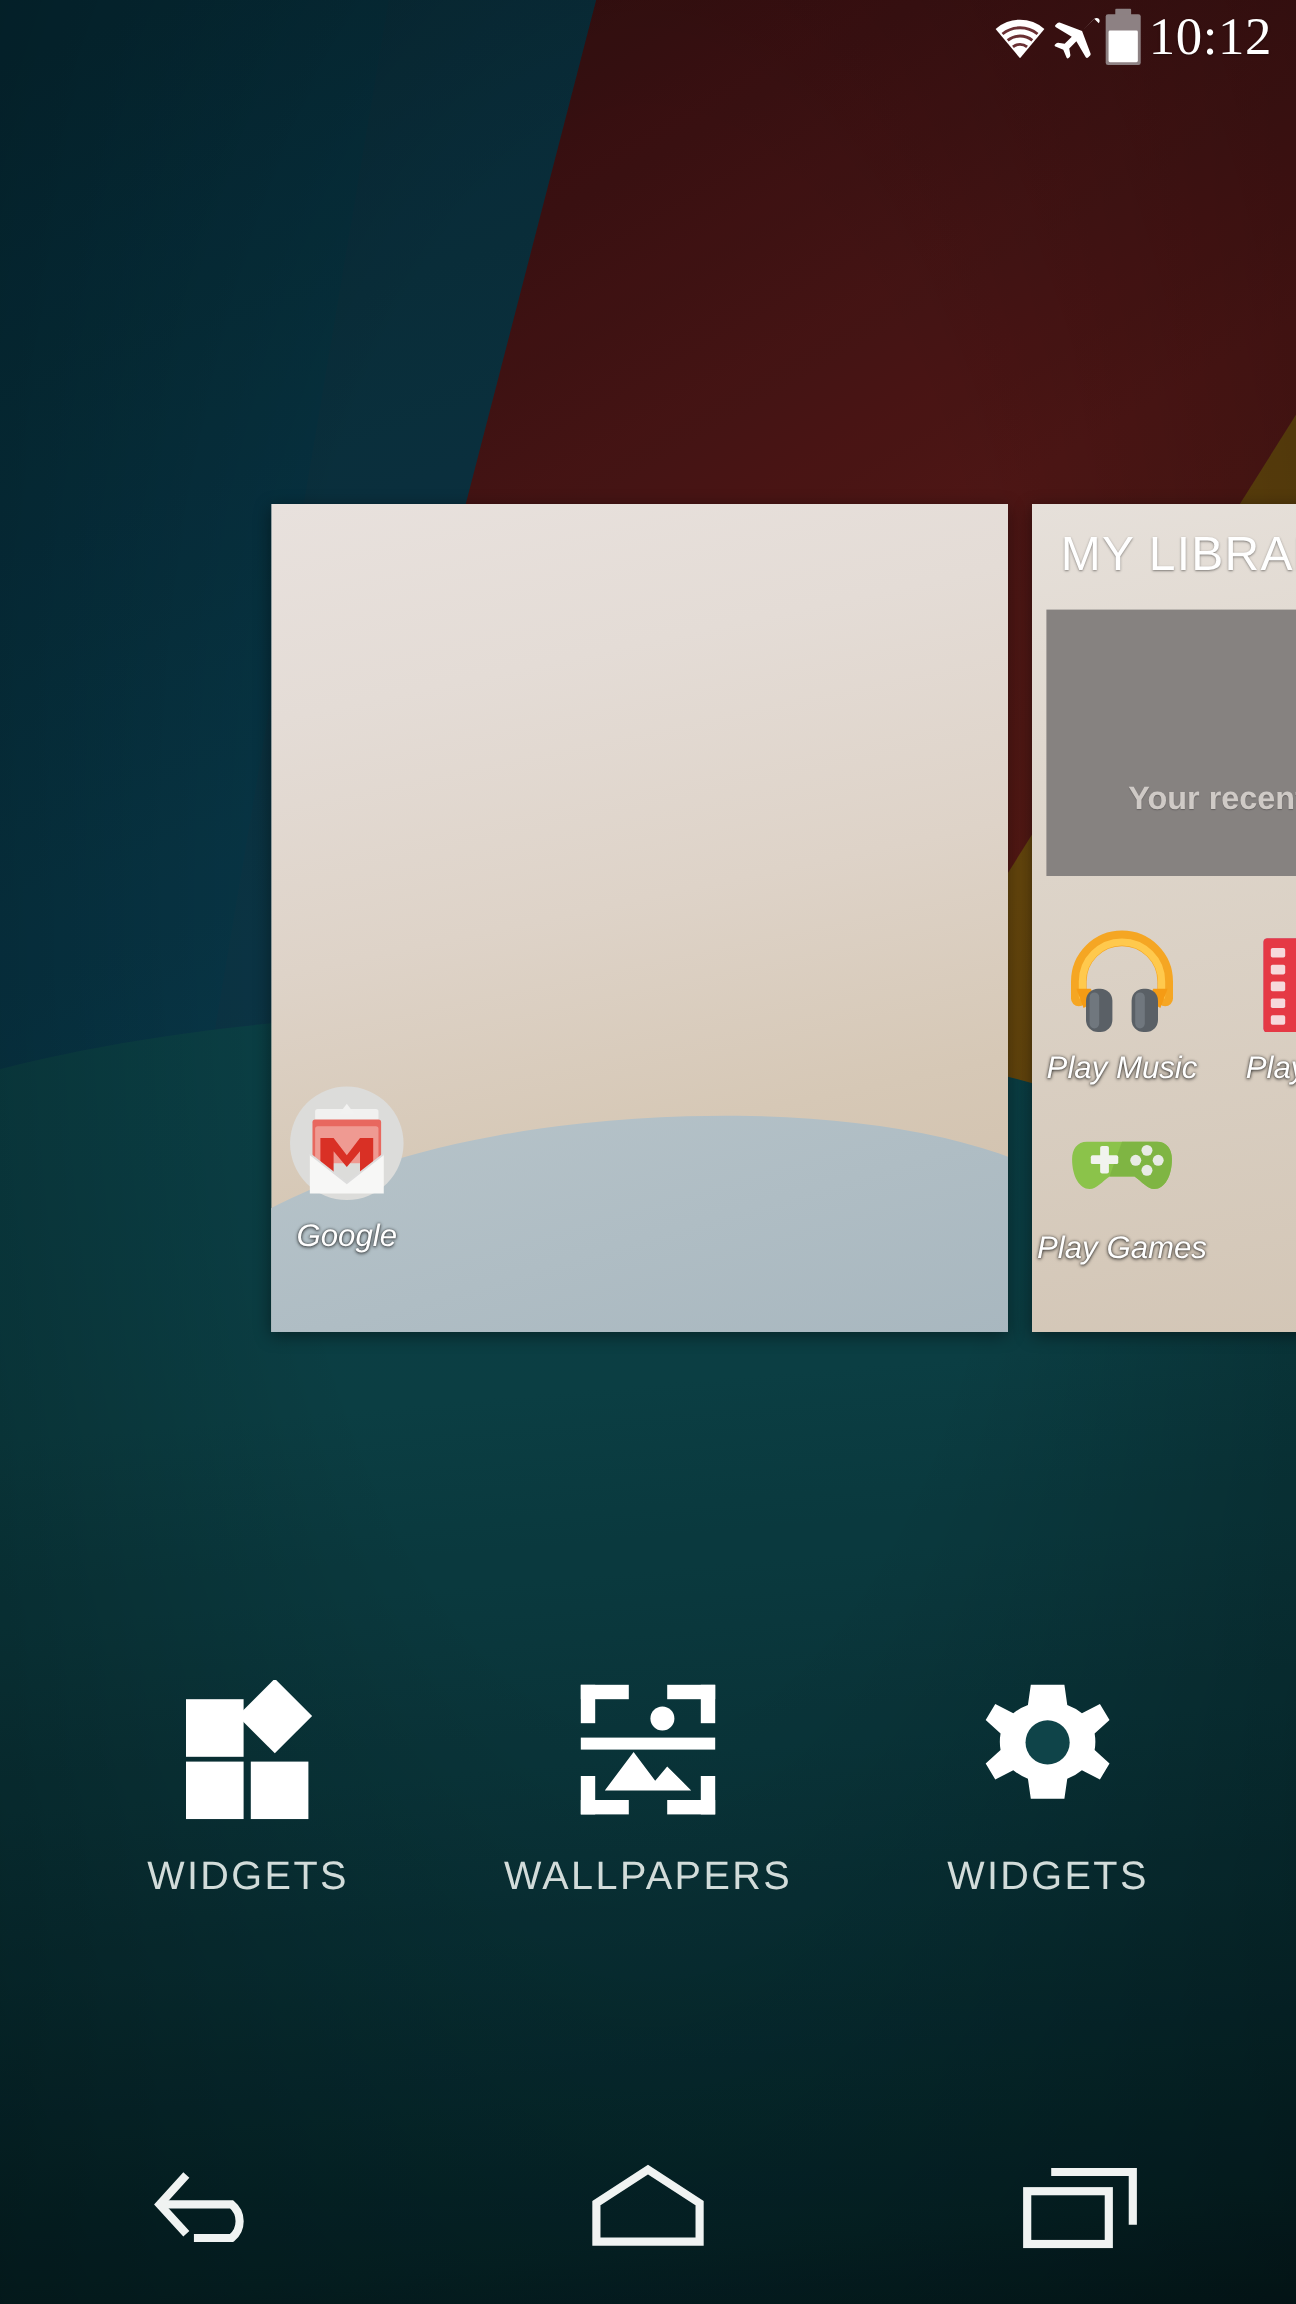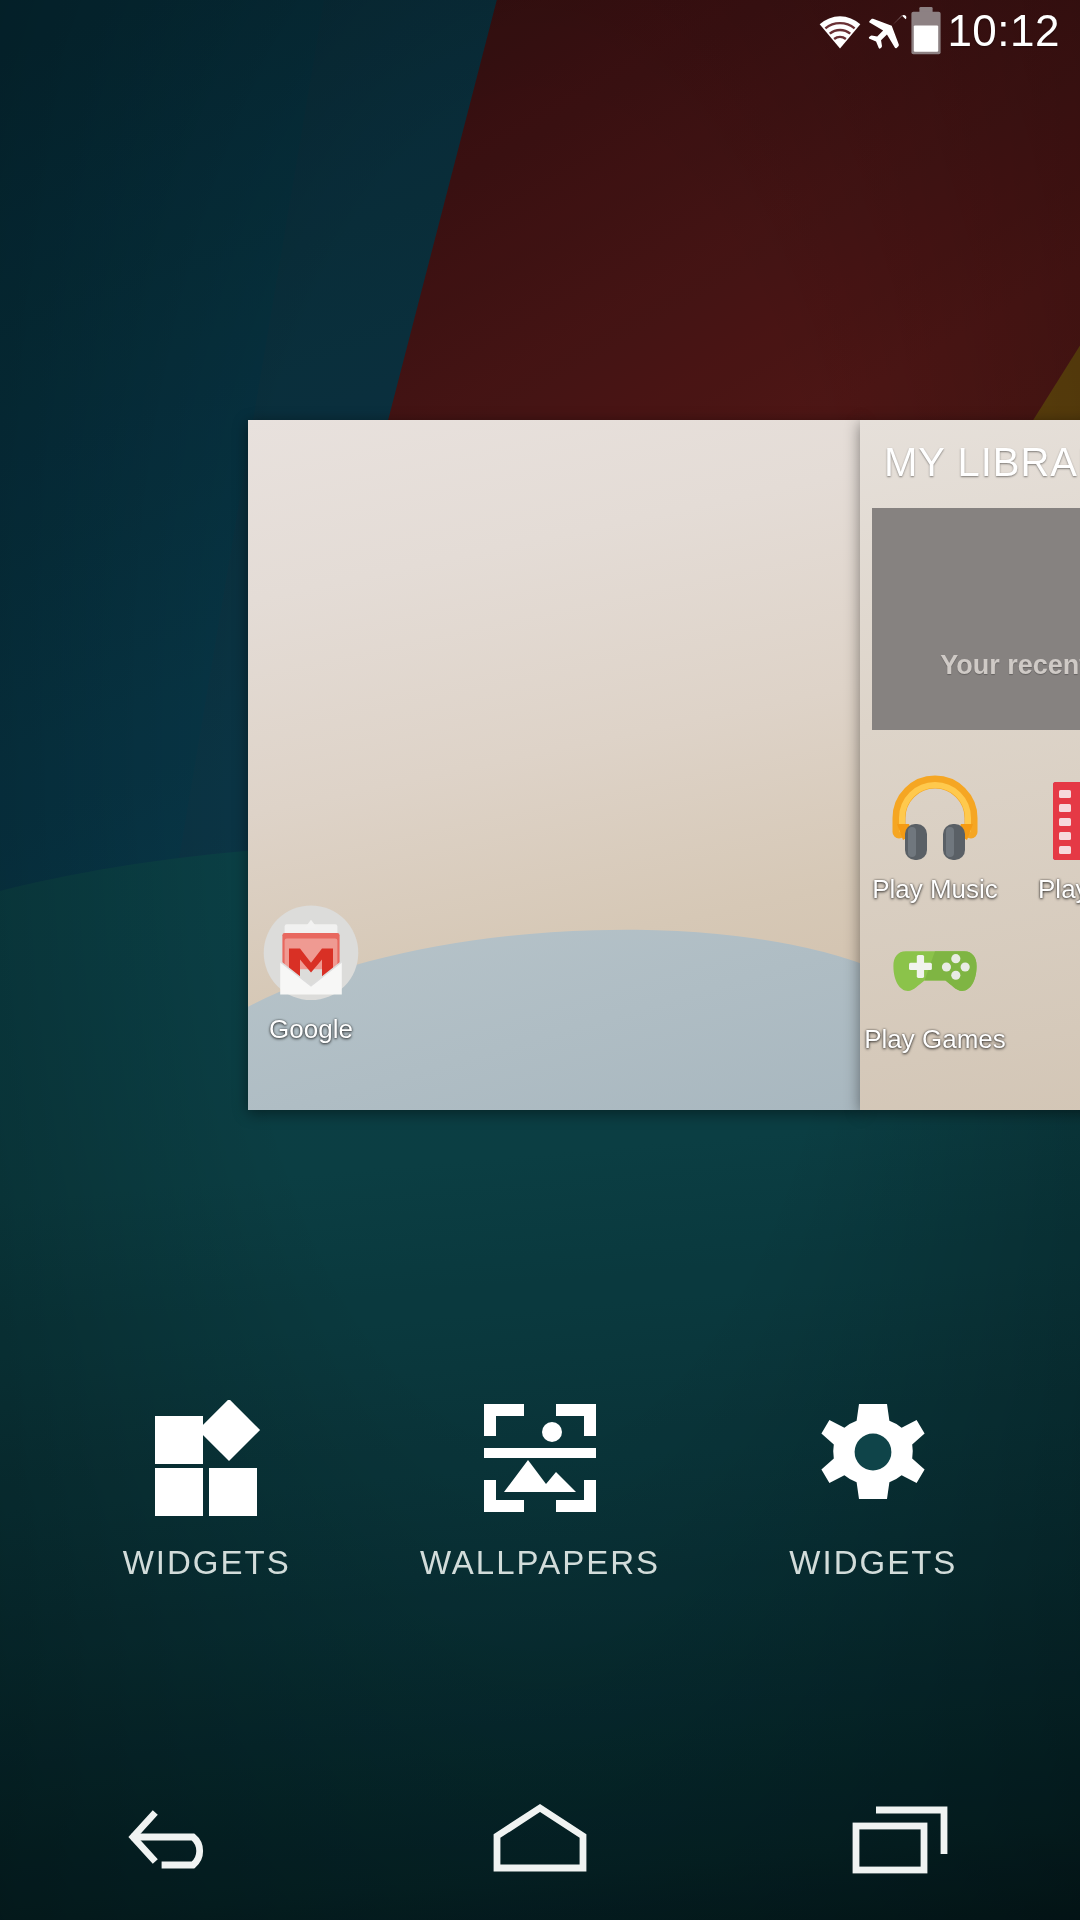--- a/index.html
+++ b/index.html
@@ -46,60 +46,62 @@
     background:radial-gradient(ellipse at 50% 40%, rgba(0,0,0,0) 40%, rgba(0,0,0,.30) 100%);
   }
   .wall-dim { background:rgba(0,0,0,.16); }
 
   
   #statusbar {
     position:absolute; top:0; left:0; width:1080px; height:62px;
     display:flex; align-items:center; justify-content:flex-end;
     padding-right:20px; 
     z-index:60;
+    font-family:Liberation Serif, serif;
   }
   .sb-icon { display:block; }
   #clock {
     color:#fff; font-size:44px; font-weight:400; letter-spacing:.5px;
     line-height:1; margin-left:4px;
     text-shadow:0 1px 2px rgba(0,0,0,.35);
   }
 
   
   #preview-area {
     position:absolute; top:420px; left:0; width:1080px; height:700px; z-index:20;
   }
 
   .page-card {
     position:absolute; top:0; height:690px;
     box-shadow:0 3px 14px rgba(0,0,0,.45);
     overflow:hidden;
   }
 
   
-  #page-main { left:248px; width:614px; }
+  #page-main { left:226px; width:614px; }
   .page-wall {
     position:absolute; inset:0;
     background:linear-gradient(168deg,#e8e1dd 0%, #e4dcd6 22%, #ded3c8 48%, #d6c8b6 72%, #cfbda8 100%);
   }
   .page-wall-blue {
     position:absolute; left:-14%; bottom:-36%; width:132%; height:62%;
     background:linear-gradient(170deg,#b6c3c9 0%, #a8b7bf 60%, #9cadb6 100%);
     border-radius:100% 120% 0 0 / 72% 86% 0 0;
     transform:rotate(-6deg);
   }
 
   .icon-cell {
     position:absolute; width:150px;
     display:flex; flex-direction:column; align-items:center; gap:6px;
   }
   .icon-label {
     font-size:26px; color:#fff; line-height:1;
     text-shadow:0 1px 3px rgba(0,0,0,.75), 0 0 2px rgba(0,0,0,.5);
     white-space:nowrap;
+    font-style:italic;
   }
 
   
   #page-right { left:860px; width:260px; }
   .page-right-bg {
     position:absolute; inset:0;
     background:linear-gradient(170deg,#e6e0da 0%, #ddd4c9 42%, #d3c6b6 100%);
   }
   #lib-header {
     position:absolute; top:22px; left:10px; right:0;

